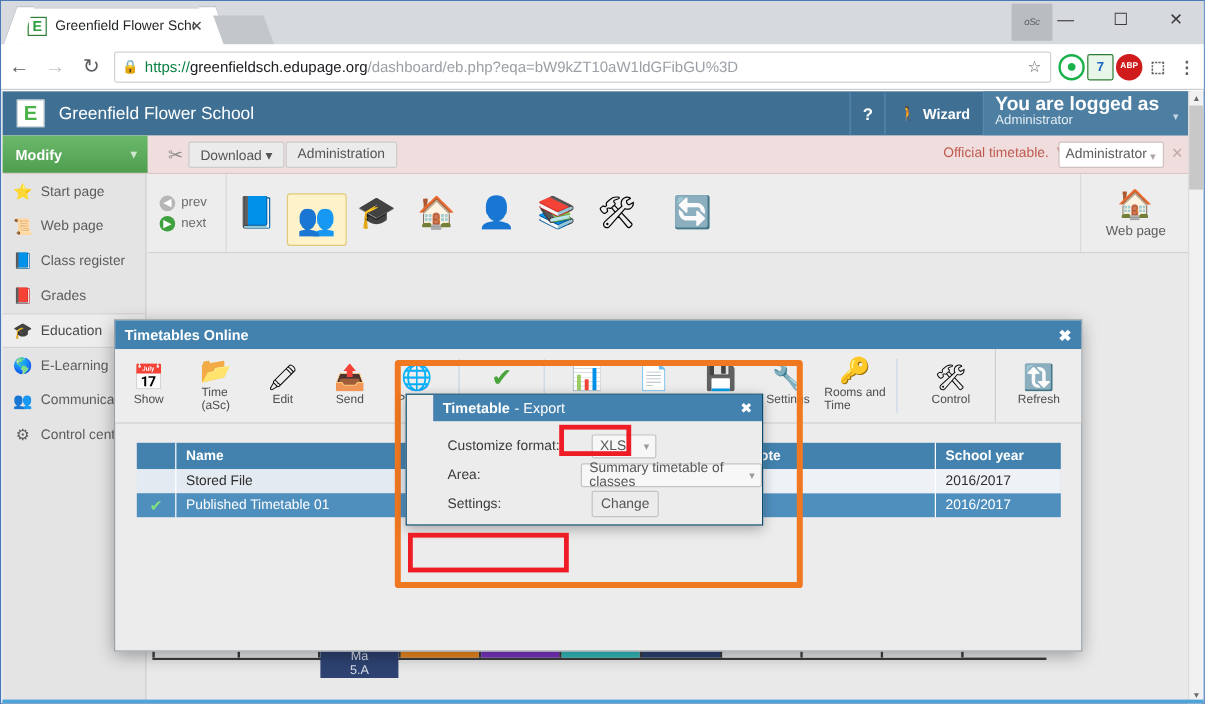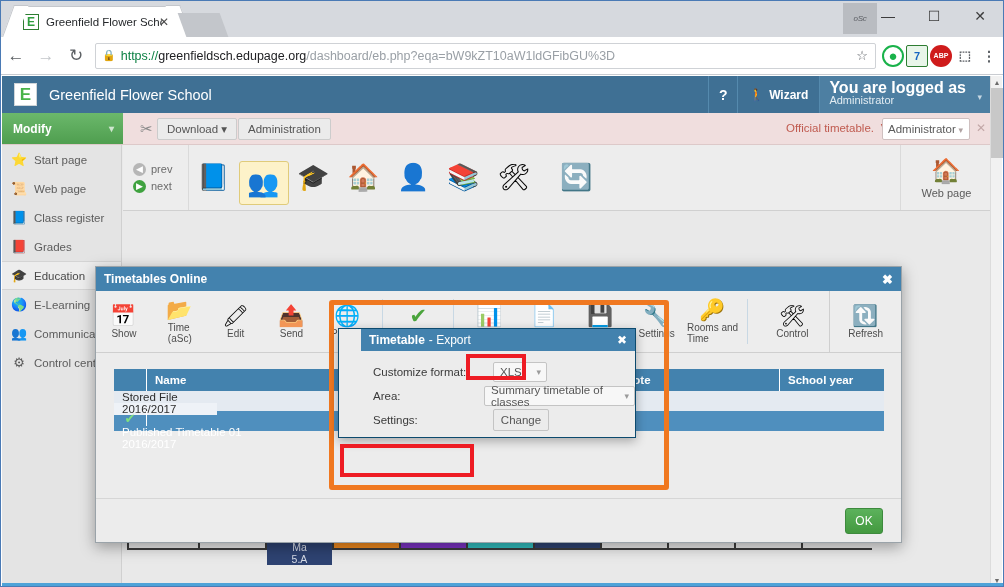--- a/index.html
+++ b/index.html
@@ -257,21 +257,21 @@
     justify-content: center; gap: 1px;
   }
   .tto-btn .ico { font-size: 21px; line-height: 22px; }
   .tto-btn .lbl { font-size: 10px; color: #4d4d4d; text-align: left; line-height: 11px; }
   .tto-sep { width: 1px; background: #c8d8e4; margin: 8px 7px; }
   #tto-refresh { margin-left: auto; width: 72px; border-left: 1px solid #cfcfcf; }
 
   
   #tto-table { position: absolute; left: 18px; top: 102px; width: 770px; }
   .tt-head { display: flex; height: 22px; background: #4382ae; color: #ffffff; font-size: 11.5px; font-weight: bold; }
-  .tt-body-row { display: flex; height: 20px; font-size: 11.5px; flex-direction: column; }
+  .tt-body-row { display: flex; height: 20px; font-size: 11.5px; }
   .tt-body-row.odd { background: #e4eaf1; color: #2e2e2e; }
   .tt-body-row.sel { background: #4f8fbe; color: #ffffff; }
   .c-check { width: 33px; border-right: 1px solid #ffffff; display: flex; align-items: center; justify-content: center; }
   .c-name  { width: 234px; border-right: 1px solid #ffffff; display: flex; align-items: center; padding-left: 8px; }
   .c-mid   { width: 236px; border-right: 1px solid #ffffff; }
   .c-note  { width: 163px; border-right: 1px solid #ffffff; display: flex; align-items: center; padding-left: 8px; }
   .c-year  { width: 103px; display: flex; align-items: center; padding-left: 8px; }
   .tt-body-row.odd .c-year, .tt-body-row.odd .c-note { background: #eef2f7; }
   #tto-footer {
     position: absolute; left: 0; bottom: 0; width: 805px; height: 44px;
@@ -691,23 +691,20 @@
         </div>
         <div class="tt-body-row sel">
           <div class="c-check" style="color:#7fe07f;font-size:13px">✔</div>
           <div class="c-name">Published Timetable 01</div>
           <div class="c-mid"></div>
           <div class="c-note"></div>
           <div class="c-year">2016/2017</div>
         </div>
       </div>
 
-      <div id="tto-footer">
-        <div id="ok-btn">OK</div>
-      </div>
     </div>
 
     <div id="orange-rect"></div>
 
     <div id="export-dialog">
       <div id="export-title">
         <span class="t1">Timetable</span>
         <span class="t2">- Export</span>
         <span id="export-close">✖</span>
       </div>

